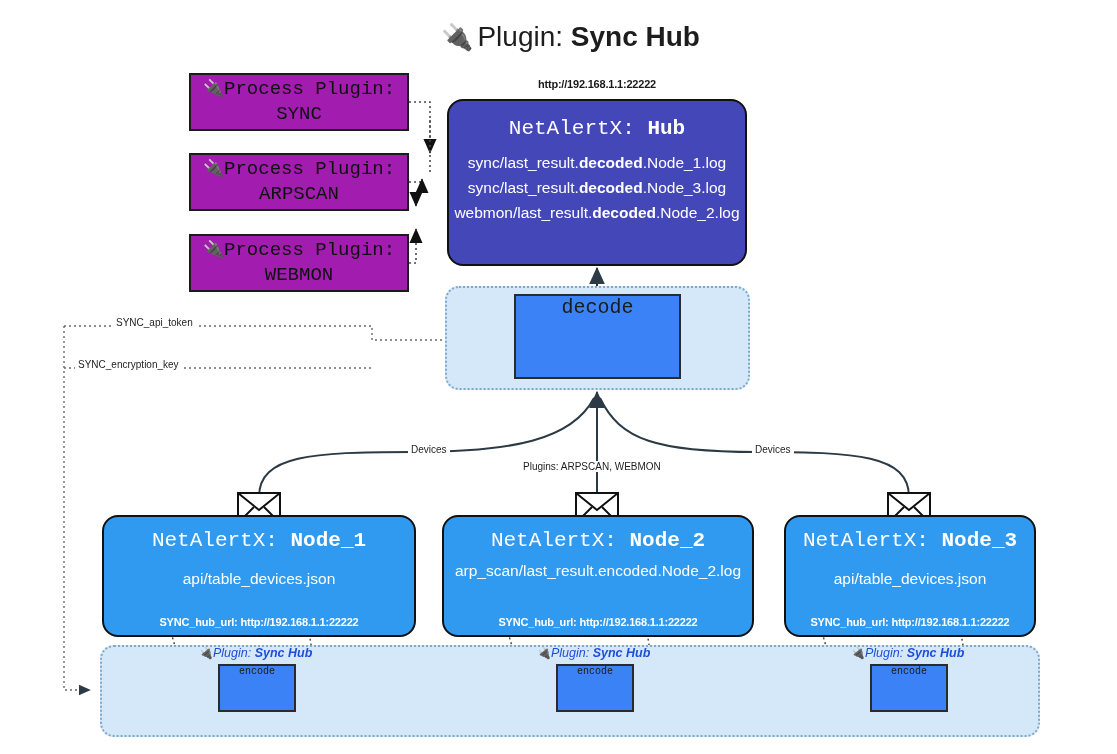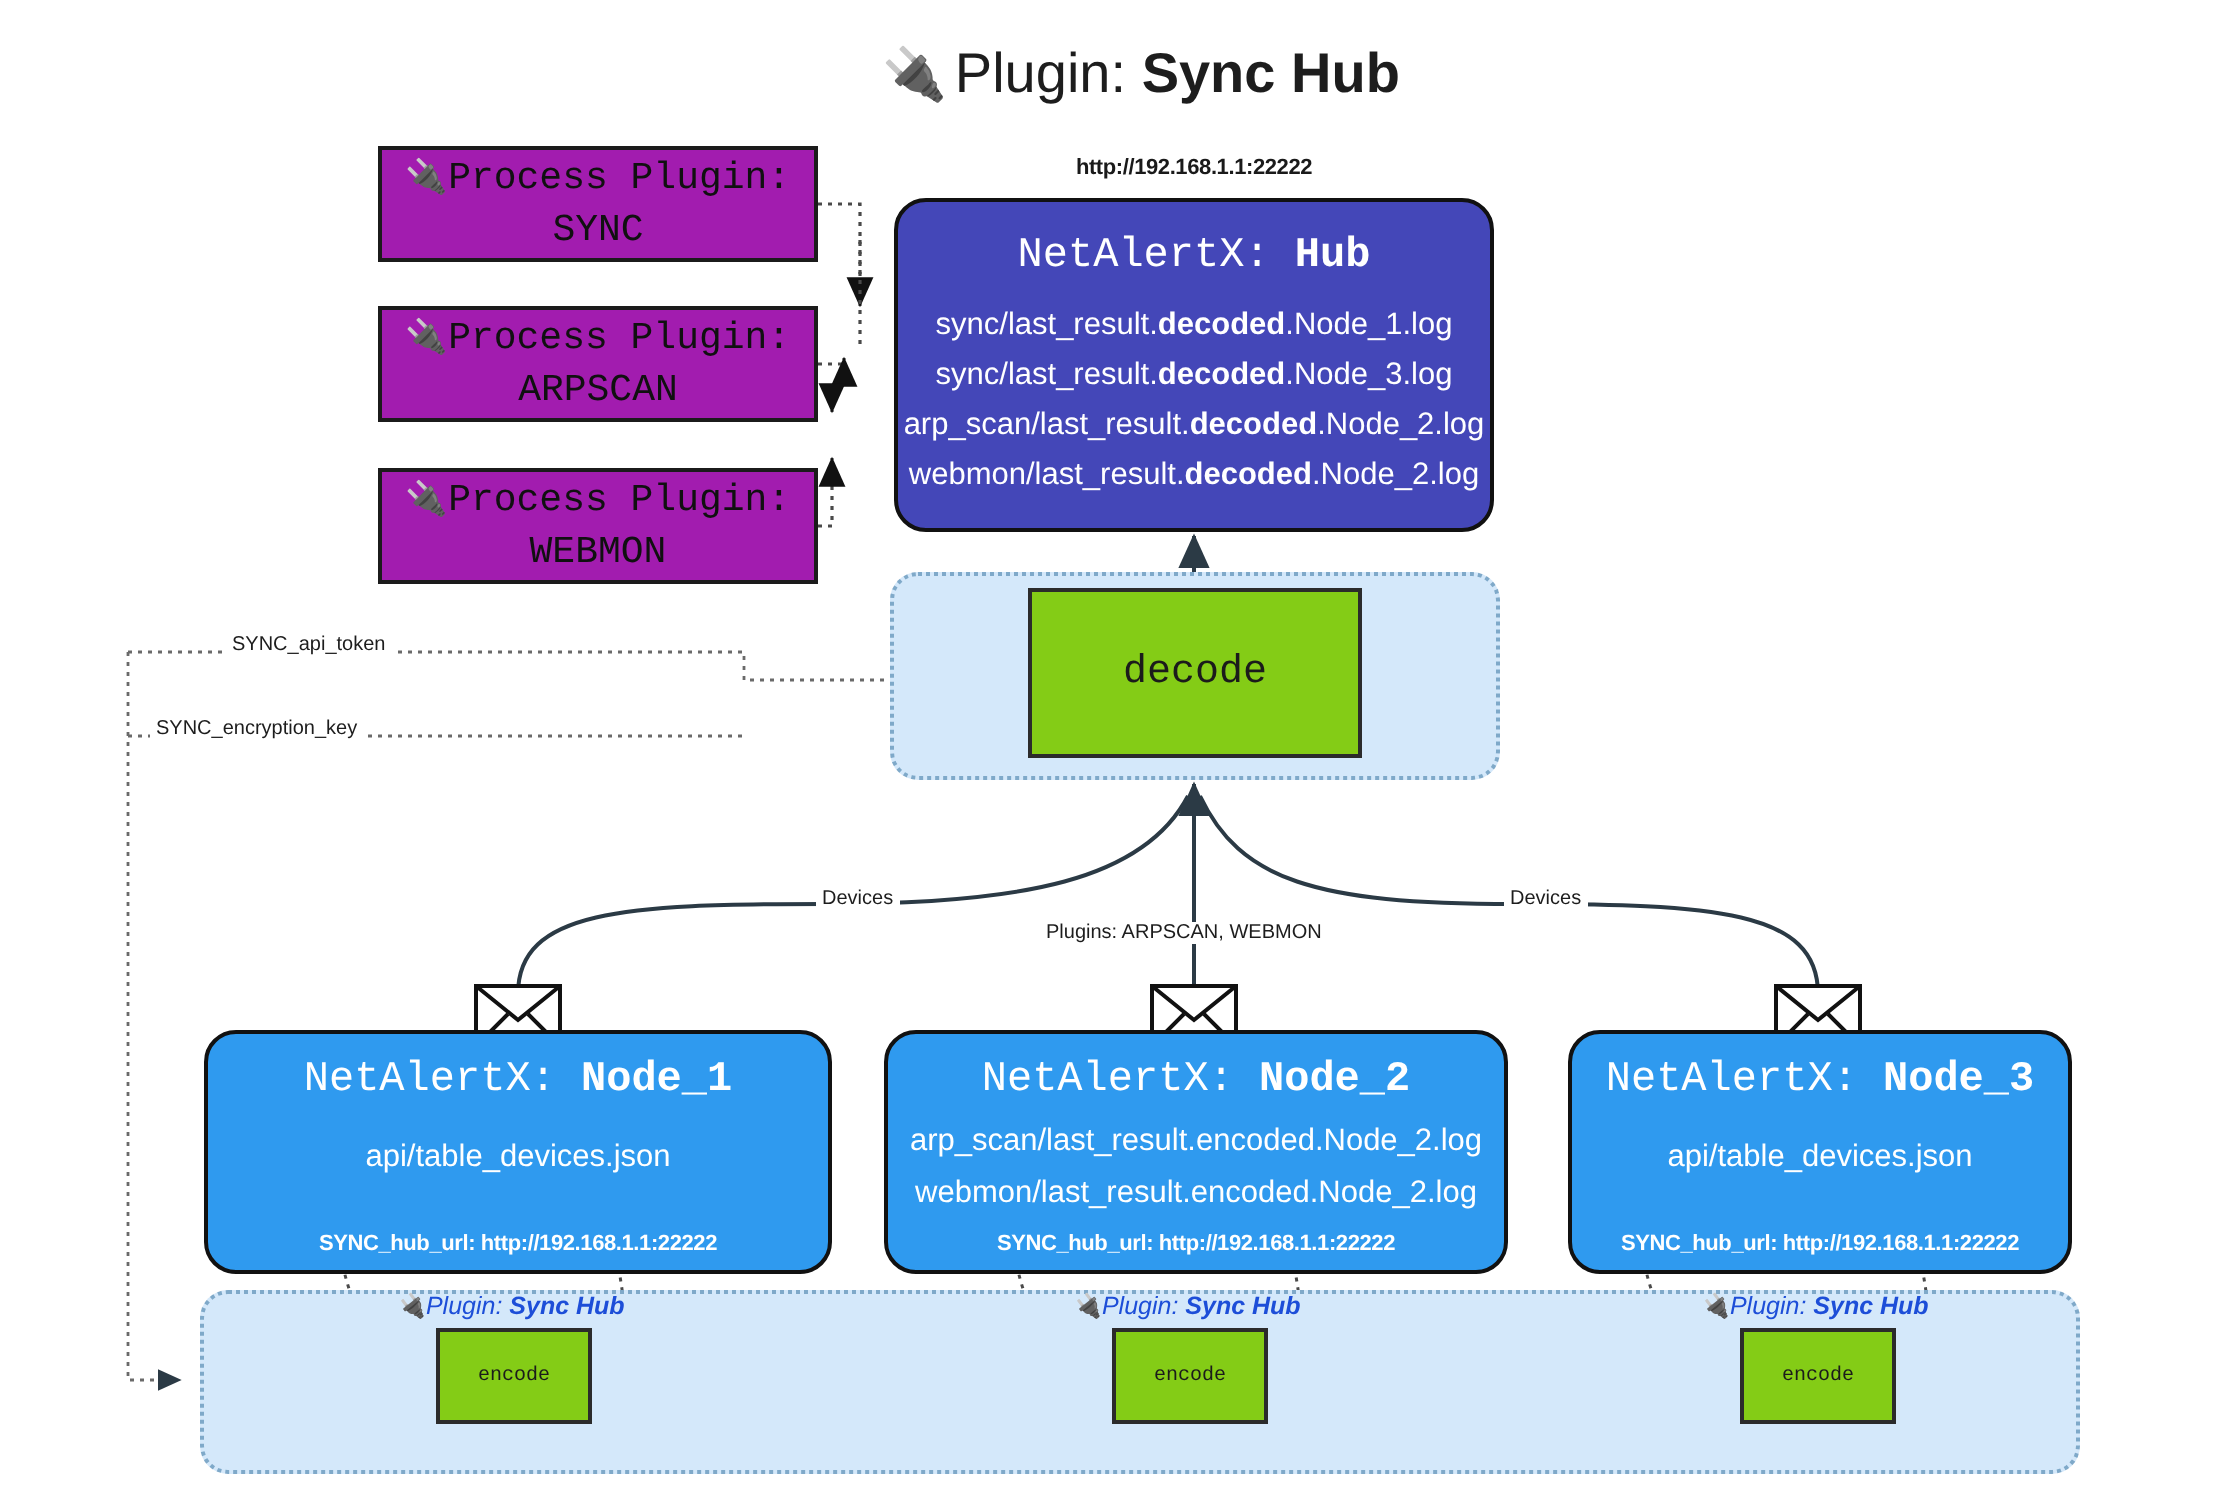--- a/index.html
+++ b/index.html
@@ -50,22 +50,22 @@
   #huburl{
     position:absolute;text-align:center;font-size:11px;font-weight:700;
     color:#1a1a1a;white-space:nowrap;letter-spacing:-0.2px;
   }
 
   
   .group{
     background:#d4e8fa;border:2px dotted #7fa9c9;border-radius:14px;box-sizing:border-box;
   }
   .whitebox{
-    background:#84cc16;border:2px solid #2b2b2b;box-sizing:border-box;
-    display:flex;align-items:center;justify-content:center;
+    background:#3b82f6;border:2px solid #2b2b2b;box-sizing:border-box;
+    display:flex;align-items:flex-start;justify-content:center;
     font-family:"Liberation Mono","DejaVu Sans Mono",monospace;color:#1b1b1b;
   }
   #decodebox{font-size:20px;}
   .encodebox{font-size:10px;}
 
   
   .edgelabel{
     position:absolute;font-size:10px;color:#1d1d1d;white-space:nowrap;
     background:#ffffff;padding:0 3px;
   }
@@ -192,23 +192,20 @@
       <span>NetAlertX: </span><b>Hub</b>
     </div>
     <div class="loglist">
       <div class="logline">
         <span>sync/last_result.</span><b>decoded</b><span>.Node_1.log</span>
       </div>
       <div class="logline">
         <span>sync/last_result.</span><b>decoded</b><span>.Node_3.log</span>
       </div>
       <div class="logline">
-        <span>arp_scan/last_result.</span><b>decoded</b><span>.Node_2.log</span>
-      </div>
-      <div class="logline">
         <span>webmon/last_result.</span><b>decoded</b><span>.Node_2.log</span>
       </div>
     </div>
   </div>
 
   <div class="group node" style="left:433px;top:286px;width:305px;height:104px;"></div>
   <div id="decodebox" class="whitebox node" style="left:502px;top:294px;width:167px;height:85px;">
     <span>decode</span>
   </div>
 
@@ -243,21 +240,20 @@
     <div class="nfoot">
       <span>SYNC_hub_url: </span><span>http://192.168.1.1:22222</span>
     </div>
   </div>
 
   <div class="ncard" style="left:430px;top:515px;width:312px;height:122px;">
     <div class="ntitle">
       <span>NetAlertX: </span><b>Node_2</b>
     </div>
     <div class="nline" style="margin-top:6px;">arp_scan/last_result.encoded.Node_2.log</div>
-    <div class="nline">webmon/last_result.encoded.Node_2.log</div>
     <div class="nfoot">
       <span>SYNC_hub_url: </span><span>http://192.168.1.1:22222</span>
     </div>
   </div>
 
   <div class="ncard" style="left:772px;top:515px;width:252px;height:122px;">
     <div class="ntitle">
       <span>NetAlertX: </span><b>Node_3</b>
     </div>
     <div class="nline" style="margin-top:14px;">api/table_devices.json</div>

